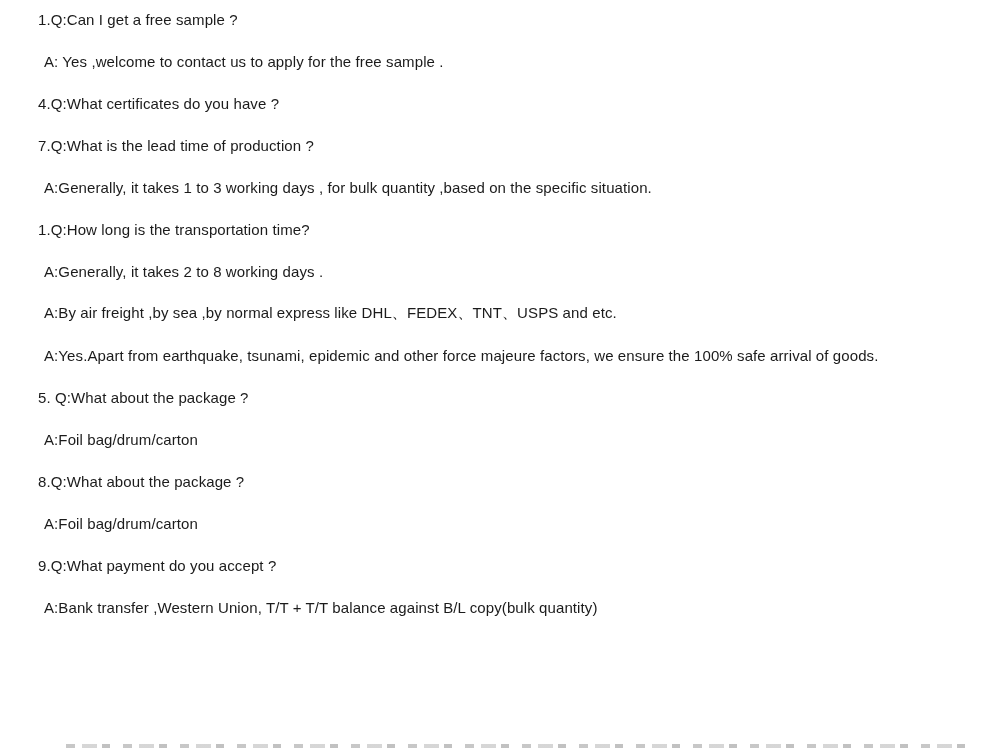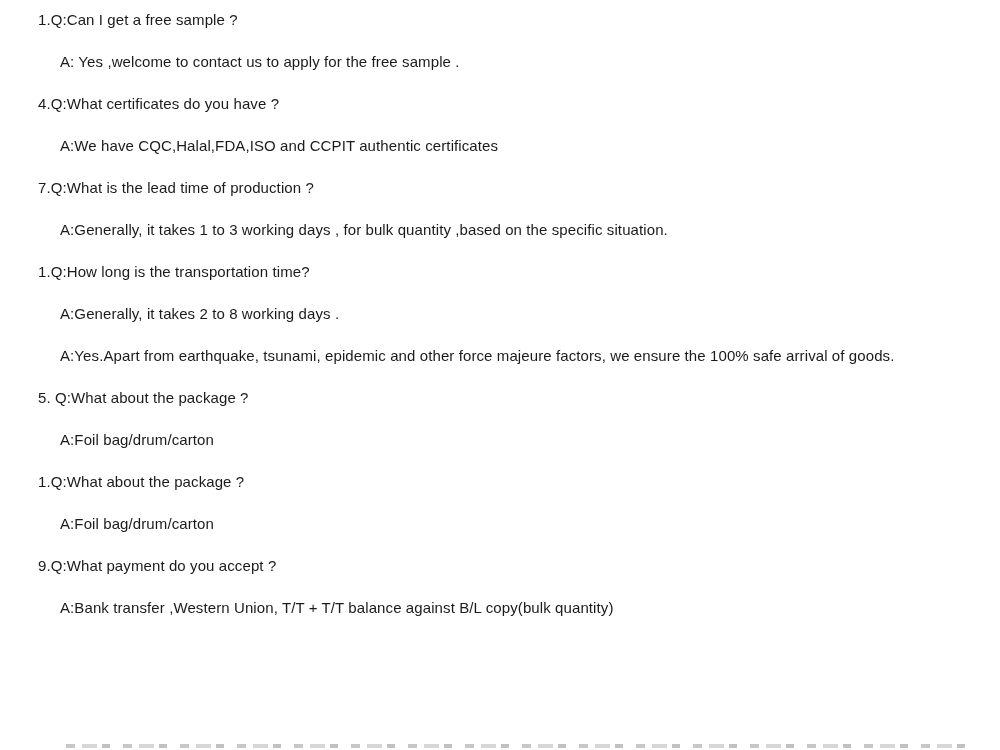--- a/index.html
+++ b/index.html
@@ -26,21 +26,21 @@
     display: flex;
     align-items: center;
     font-size: 15px;
     white-space: pre;
     letter-spacing: 0.1px;
   }
   .line.question {
     padding-left: 38px;
   }
   .line.answer {
-    padding-left: 60px;
+    padding-left: 44px;
   }
   
   .clipped-next-line {
     position: absolute;
     top: 744px;
     left: 66px;
     width: 906px;
     height: 4px;
     opacity: 0.55;
     background: repeating-linear-gradient(
@@ -55,34 +55,34 @@
   }
 </style>
 </head>
 <body>
 
 <div class="faq-page">
   <div class="line question">1.Q:Can I get a free sample ?</div>
   <div class="line answer">A: Yes ,welcome to contact us to apply for the free sample .</div>
 
   <div class="line question">4.Q:What certificates do you have ?</div>
-  <div class="line answer">A:We have CQC,Halal,FDA,ISO and CCPIT authentic certificates</div>
 
   <div class="line question">7.Q:What is the lead time of production ?</div>
   <div class="line answer">A:Generally, it takes 1 to 3 working days , for bulk quantity ,based on the specific situation.</div>
 
   <div class="line question">1.Q:How long is the transportation time?</div>
   <div class="line answer">A:Generally, it takes 2 to 8 working days .</div>
 
+  <div class="line answer">A:By air freight ,by sea ,by normal express like DHL、FEDEX、TNT、USPS and etc.</div>
 
   <div class="line answer">A:Yes.Apart from earthquake, tsunami, epidemic and other force majeure factors, we ensure the 100% safe arrival of goods.</div>
 
   <div class="line question">5. Q:What about the package ?</div>
   <div class="line answer">A:Foil bag/drum/carton</div>
 
-  <div class="line question">1.Q:What about the package ?</div>
+  <div class="line question">8.Q:What about the package ?</div>
   <div class="line answer">A:Foil bag/drum/carton</div>
 
   <div class="line question">9.Q:What payment do you accept ?</div>
   <div class="line answer">A:Bank transfer ,Western Union, T/T + T/T balance against B/L copy(bulk quantity)</div>
 </div>
 
 <div class="clipped-next-line"></div>
 
 </body></html>

